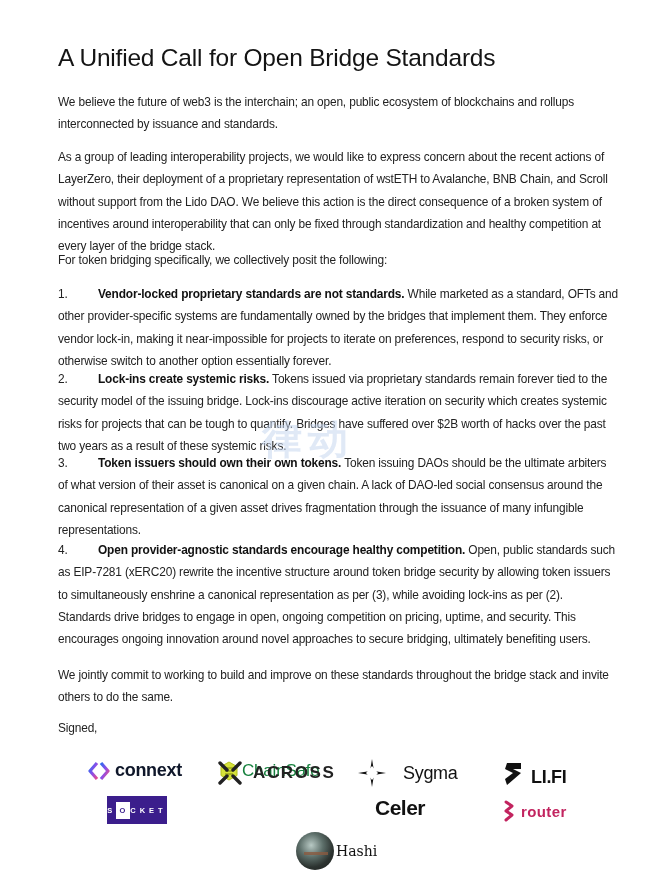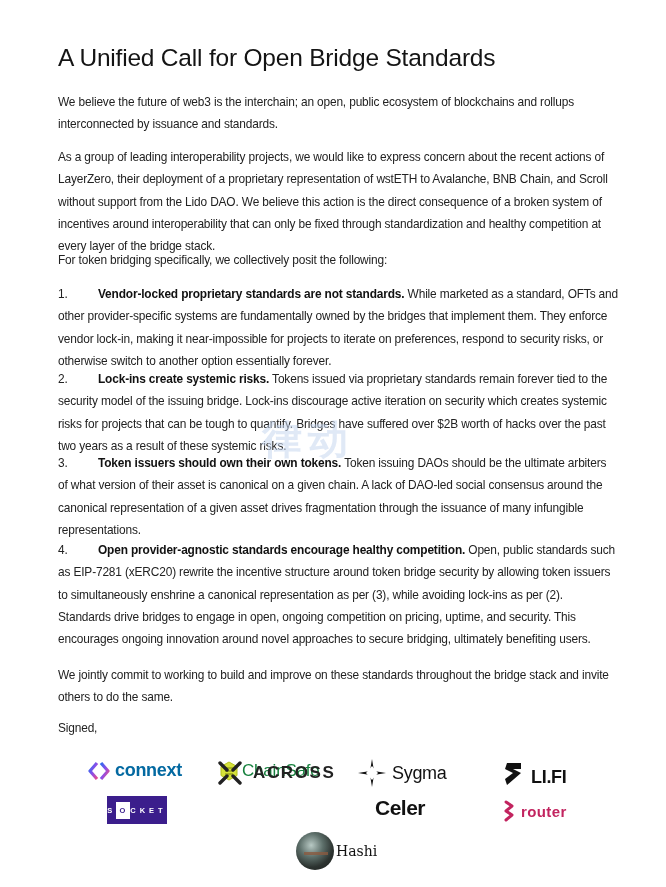--- a/index.html
+++ b/index.html
@@ -21,21 +21,21 @@
     }
     .para b { font-weight: 700; color: #111; }
     .num { display: inline-block; width: 40px; }
     .watermark {
       position: absolute; left: 262px; top: 412px; width: 120px; height: 55px;
       color: #c8d8f0; opacity: 0.55; font-size: 40px; font-weight: 700;
       letter-spacing: 6px; pointer-events: none;
     }
     .logos { position: absolute; left: 0; top: 0; width: 666px; height: 887px; }
     .logo { position: absolute; display: flex; align-items: center; }
-    .connext-text { font-size: 18px; font-weight: 700; color: #0369a1; letter-spacing: -0.3px; }
+    .connext-text { font-size: 18px; font-weight: 700; color: #0f172a; letter-spacing: -0.3px; }
     .chainsafe-text { font-size: 17px; color: #15803d; letter-spacing: -0.2px; }
     .sygma-text { font-size: 18px; color: #111; letter-spacing: -0.3px; }
     .lifi-text { font-size: 18px; font-weight: 700; color: #111; letter-spacing: -0.3px; margin-top: 8px; }
     .socket-box {
       width: 60px; height: 28px; background: #3b1e8c;
       display: flex; align-items: center; justify-content: center;
       font-size: 7.5px; font-weight: 700; letter-spacing: 4px; color: #fff;
     }
     .socket-box .o { background: #fff; color: #3b1e8c; padding: 4px 1px 4px 3px; }
     .across-text { font-size: 17px; font-weight: 700; color: #222; letter-spacing: 1.6px; }
@@ -110,21 +110,21 @@
       <path d="M6 7 h8 M6 10 h8 M6 13 h8" stroke="#9aa818" stroke-width="1.4"></path>
     </svg>
     <span class="chainsafe-text" style="margin-left:3px;">ChainSafe</span>
   </div>
 
   <div class="logo" style="left:357px; top:758px;">
     <svg width="30" height="30" viewBox="0 0 30 30">
       <path d="M15 1 L17 13 L29 15 L17 17 L15 29 L13 17 L1 15 L13 13 Z" fill="#111"></path>
       <path d="M15 8 L21 15 L15 22 L9 15 Z" fill="#fff"></path>
     </svg>
-    <span class="sygma-text" style="margin-left:5px;">Sygma</span>
+    <span class="sygma-text" style="margin-left:16px;">Sygma</span>
   </div>
 
   <div class="logo" style="left:503px; top:759px;">
     <svg width="20" height="26" viewBox="0 0 20 26">
       <path d="M4 2 L18 2 L18 8 L10 8 L18 12 L4 24 L2 18 L10 12 L2 8 Z" fill="#111"></path>
     </svg>
     <span class="lifi-text" style="margin-left:8px;">LI.FI</span>
   </div>
 
   <div class="logo" style="left:107px; top:796px;">

